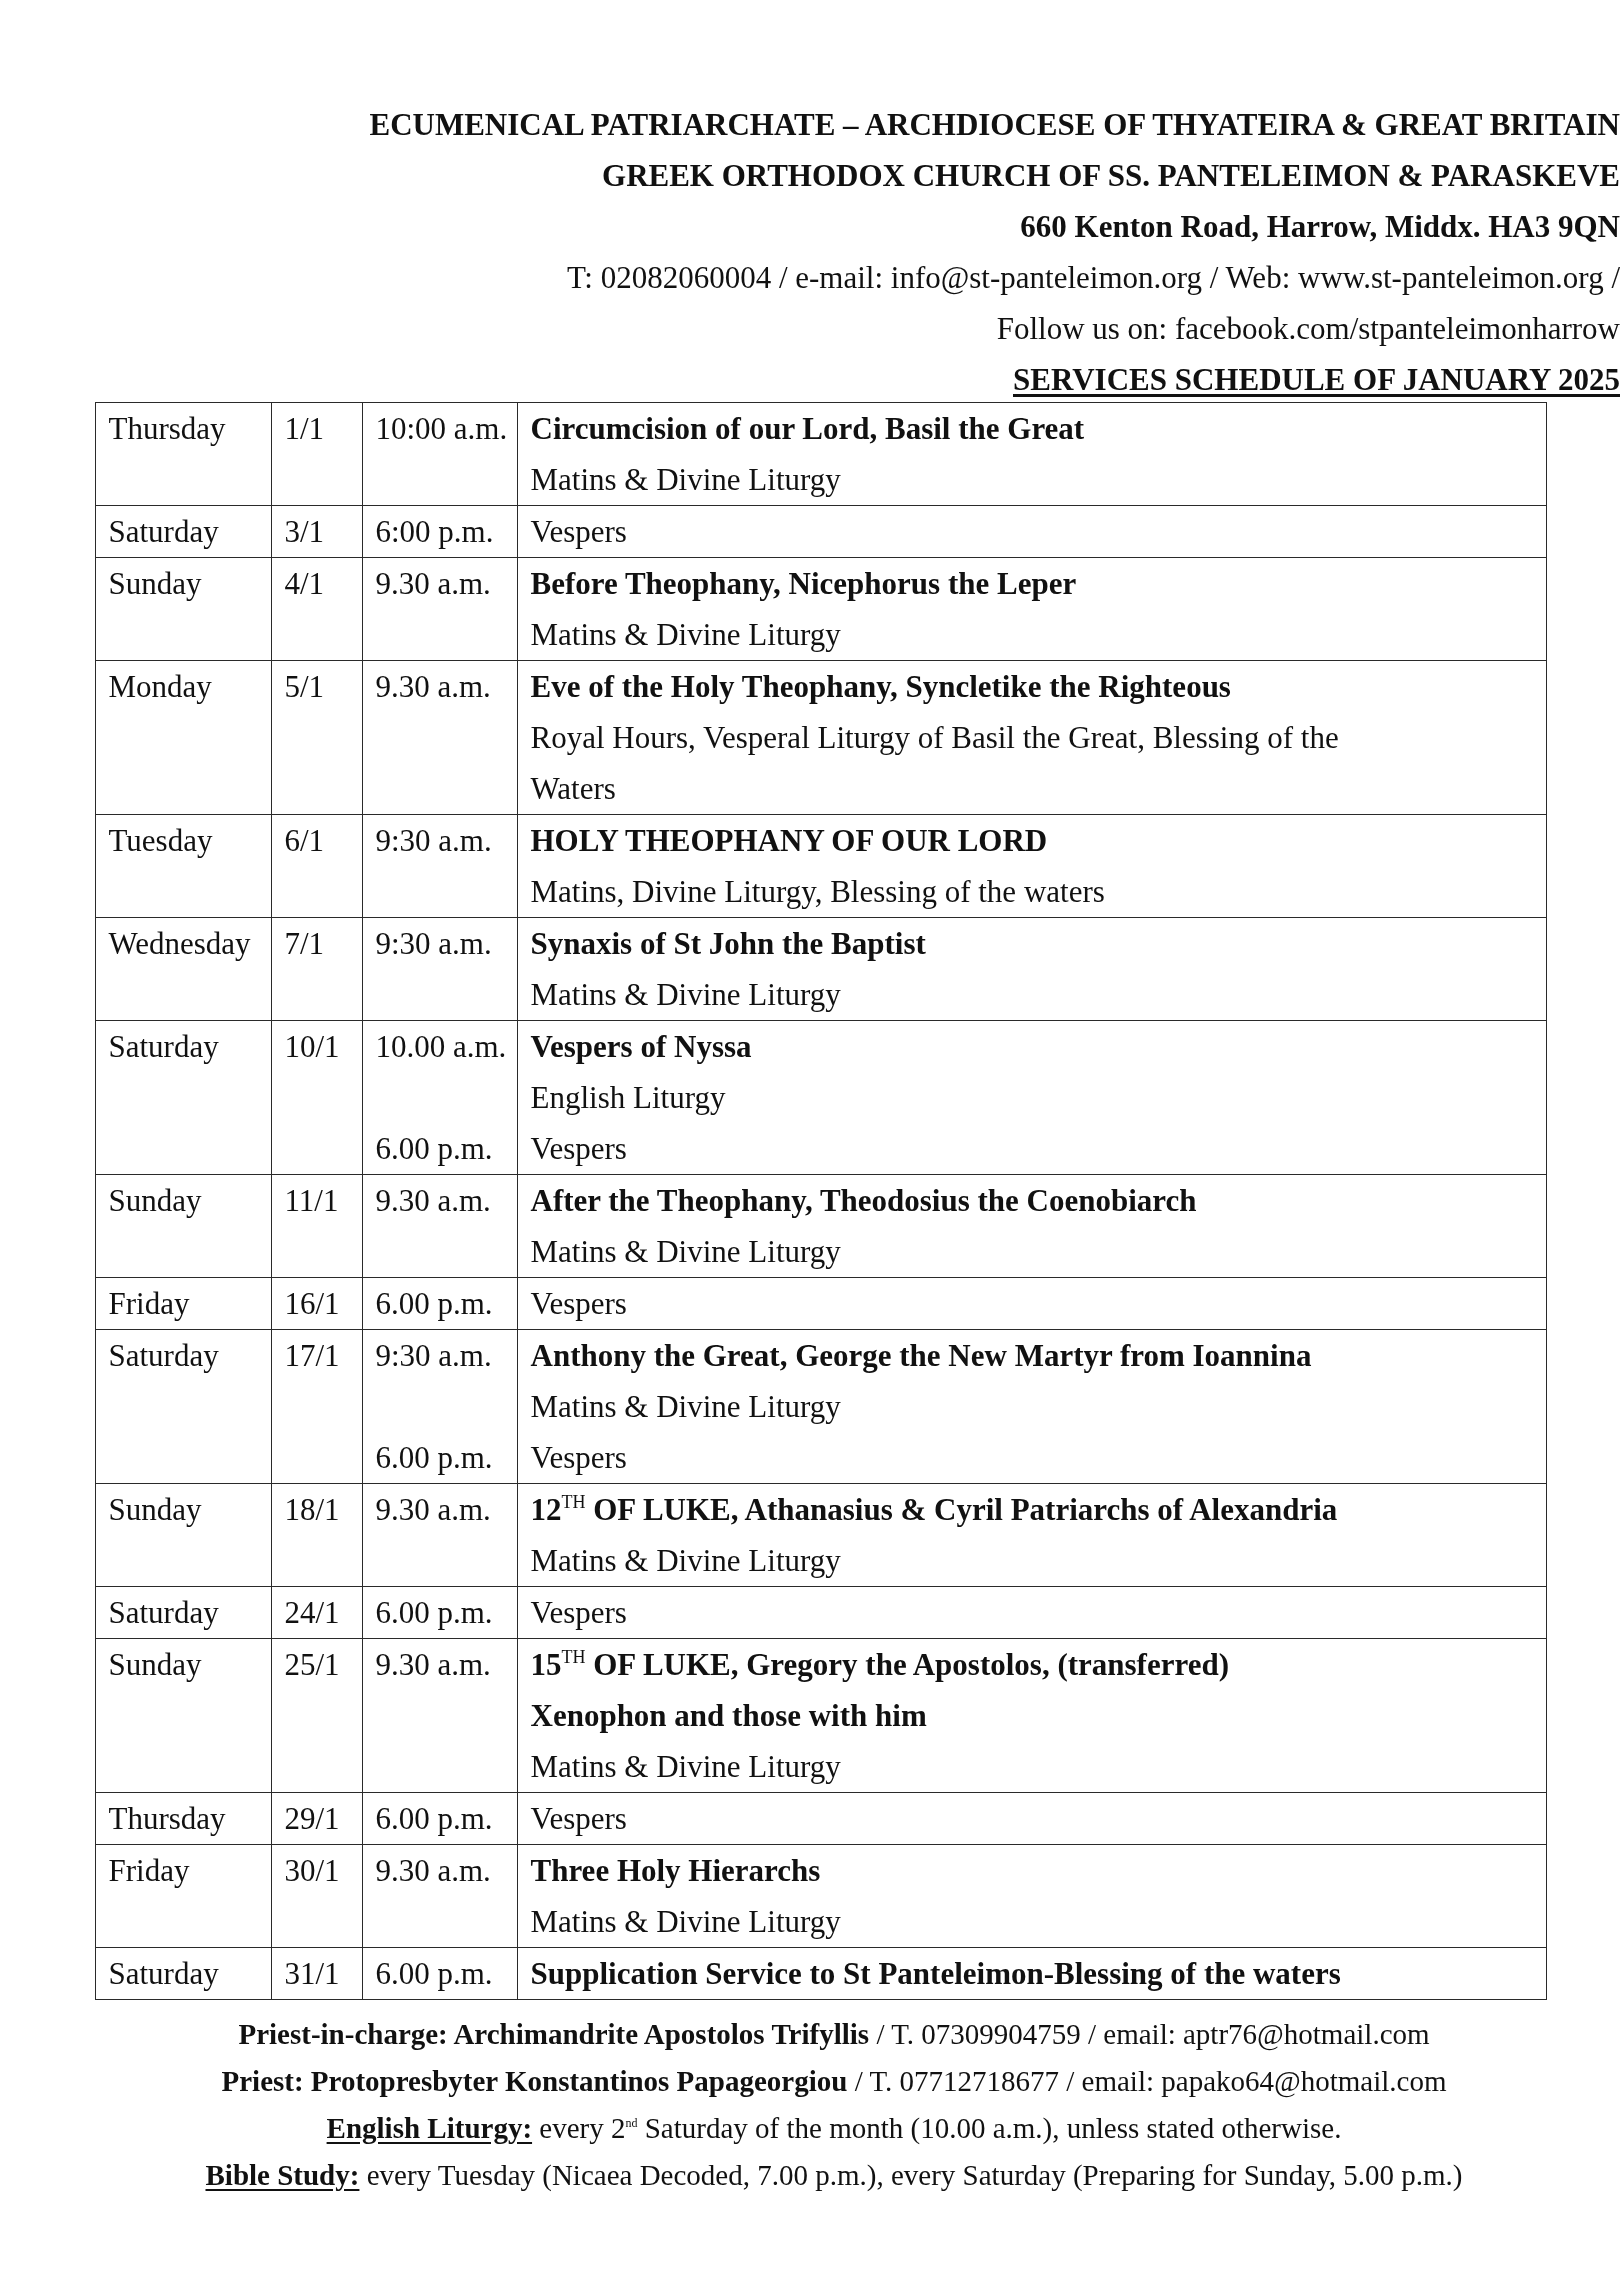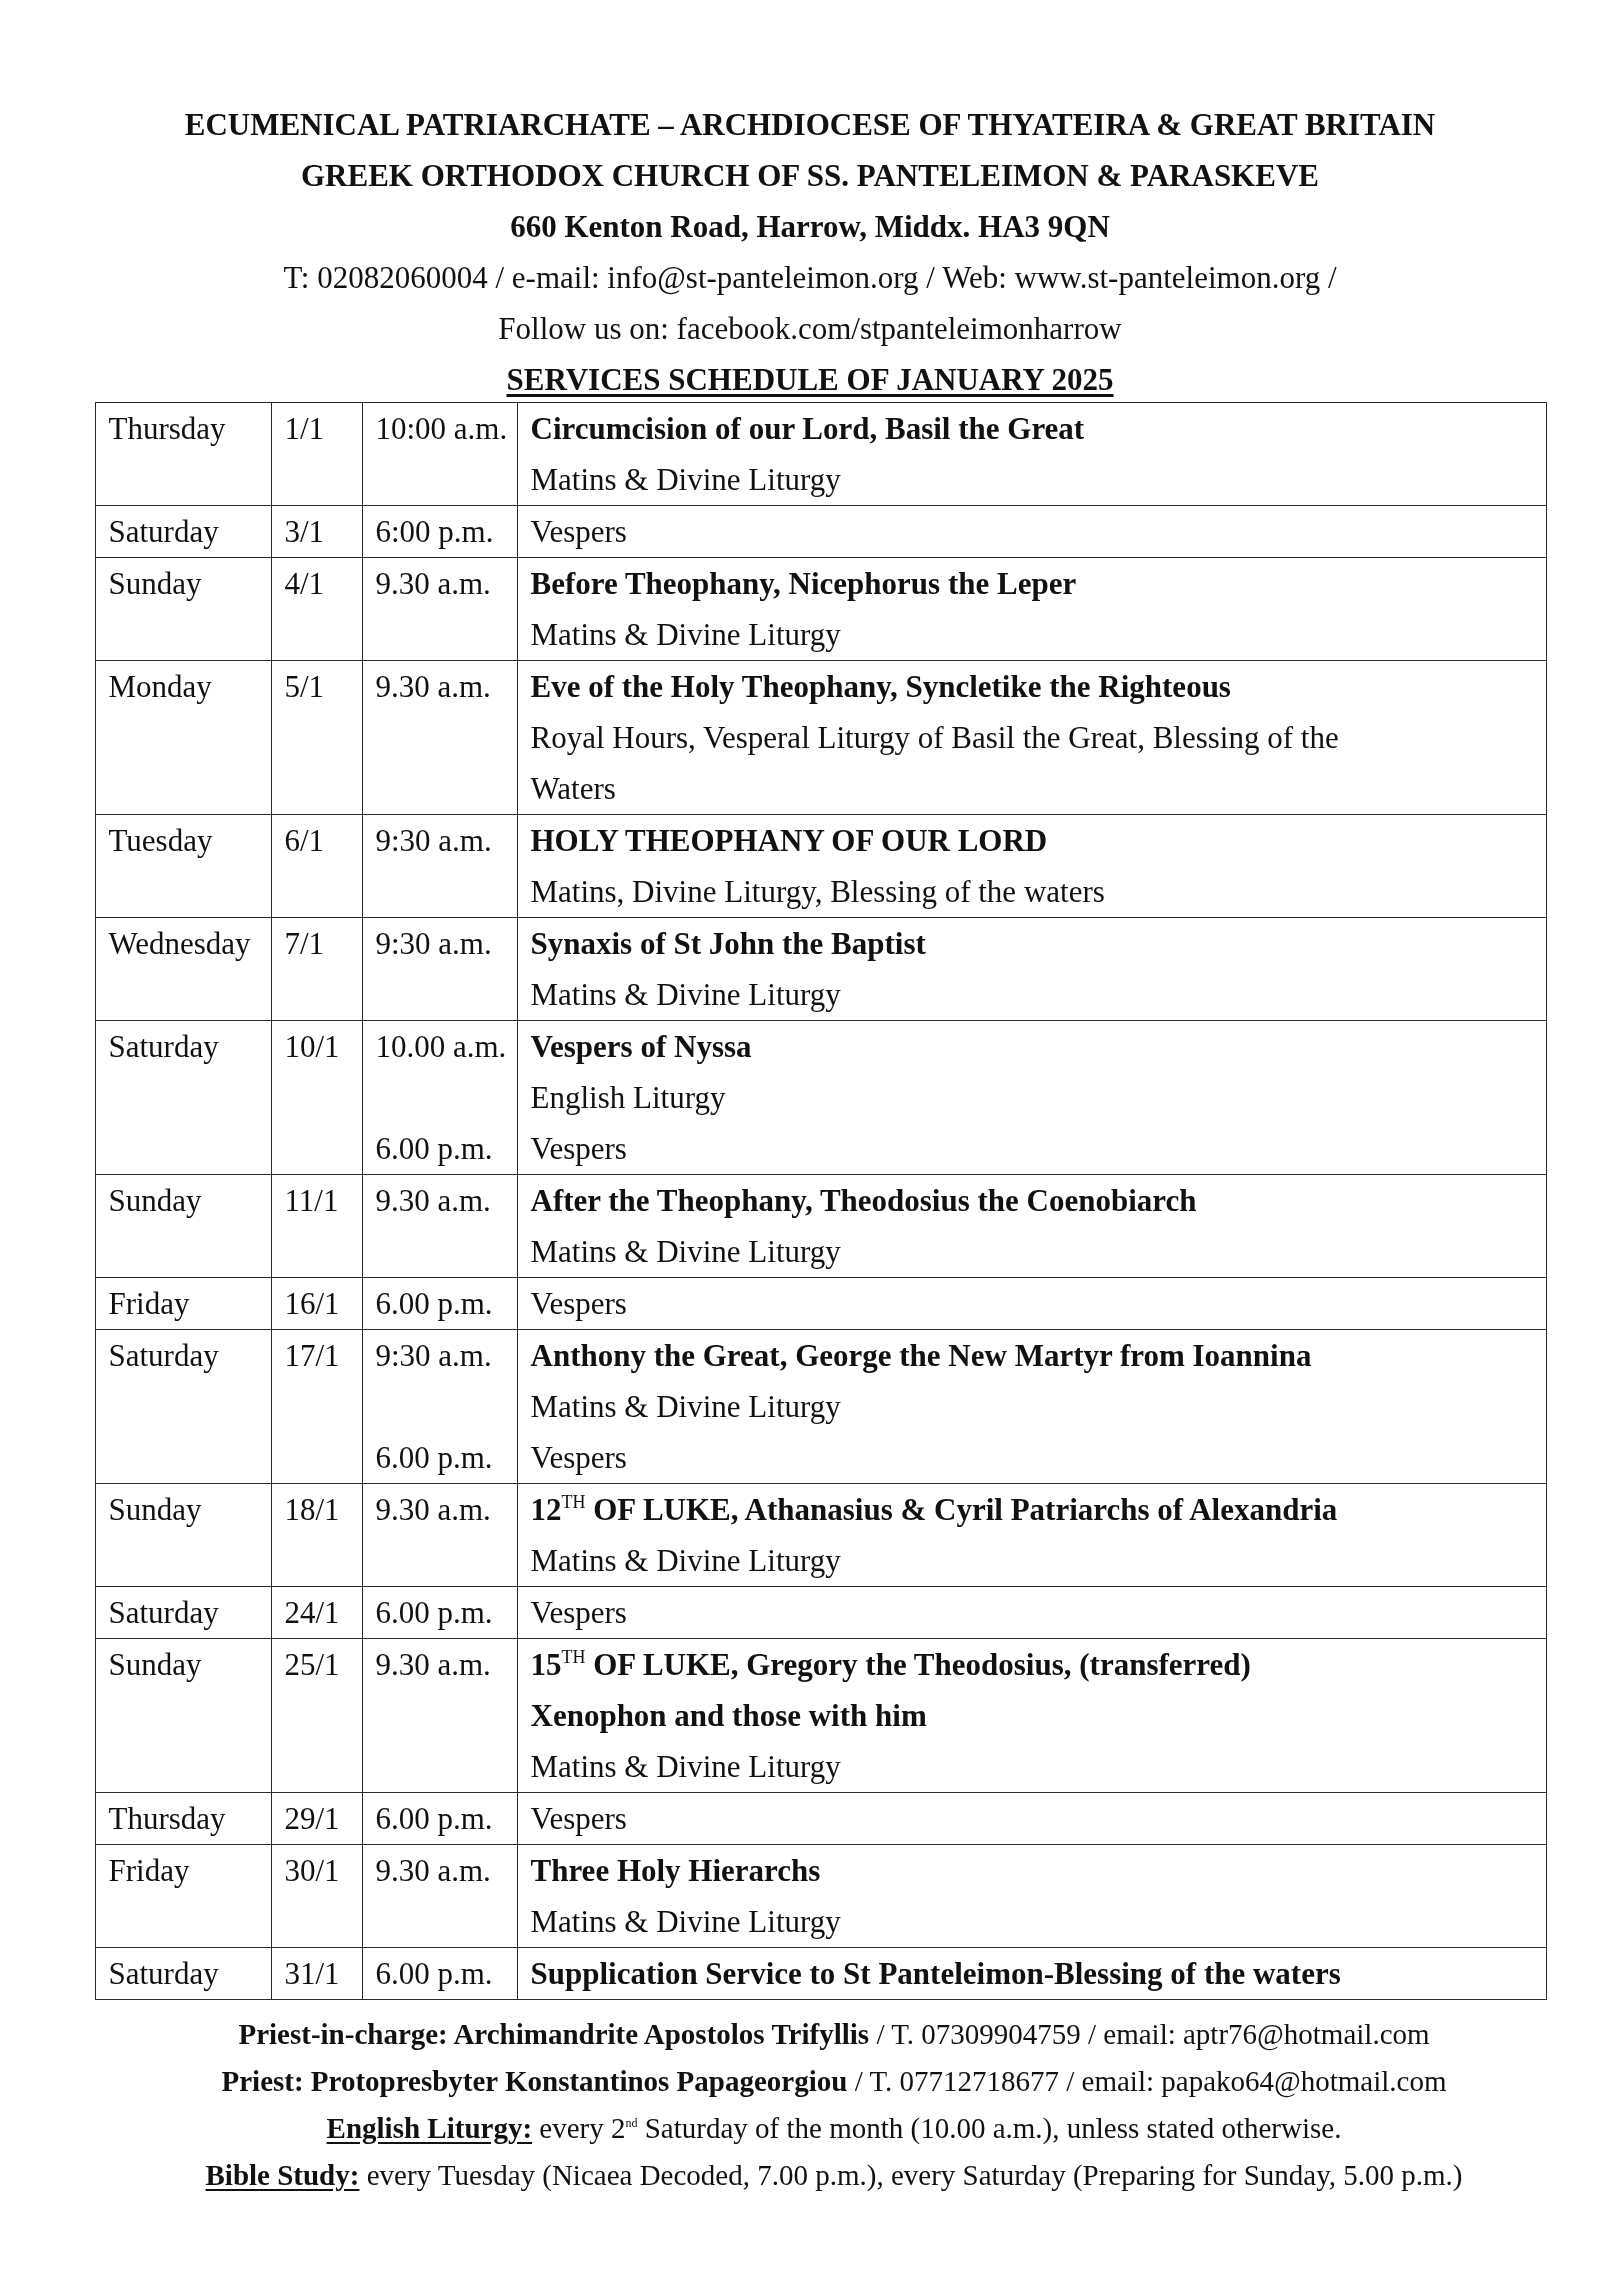--- a/index.html
+++ b/index.html
@@ -6,21 +6,21 @@
   body {
     width: 1620px; height: 2293px; position: relative; overflow: hidden;
     font-family: "Liberation Serif", "DejaVu Serif", serif;
     color: #111111;
   }
   .header {
     position: absolute; left: 0; top: 99px; width: 1620px;
     text-align: center;
   }
   .header .line {
-    font-size: 31px; line-height: 51px; height: 51px; white-space: nowrap;
+    font-size: 31px; line-height: 51px; height: 51px; white-space: nowrap; text-align: right;
   }
   .header .bold { font-weight: bold; }
   .header .title { font-weight: bold; text-decoration: underline; text-underline-offset: 3.6px; }
   table.schedule {
     position: absolute; left: 95px; top: 402px; width: 1452px;
     border-collapse: collapse; table-layout: fixed;
     font-size: 31px;
   }
   table.schedule td {
     border: 1.8px solid #2a2a2a;
@@ -209,21 +209,21 @@
       </tr>
       <tr>
         <td>Sunday</td>
         <td>25/1</td>
         <td>
           <span class="cell-line">9.30 a.m.</span>
           <span class="cell-line"></span>
           <span class="cell-line"></span>
         </td>
         <td>
-          <span class="cell-line b"><span>15</span><span class="sup">TH</span><span> OF LUKE, Gregory the Theodosius, (transferred)</span></span>
+          <span class="cell-line b"><span>15</span><span class="sup">TH</span><span> OF LUKE, Gregory the Apostolos, (transferred)</span></span>
           <span class="cell-line b">Xenophon and those with him</span>
           <span class="cell-line">Matins &amp; Divine Liturgy</span>
         </td>
       </tr>
       <tr>
         <td>Thursday</td>
         <td>29/1</td>
         <td>
           <span class="cell-line">6.00 p.m.</span>
         </td>

